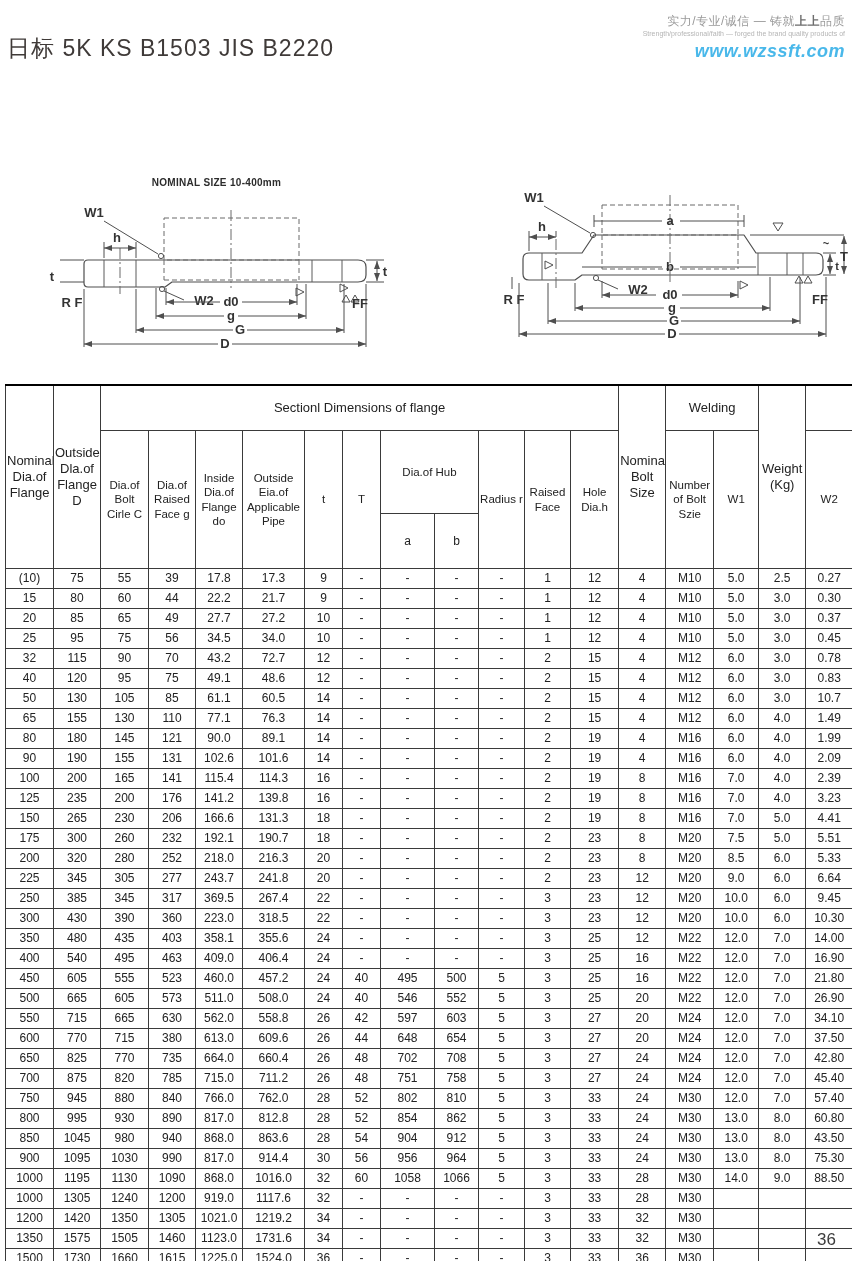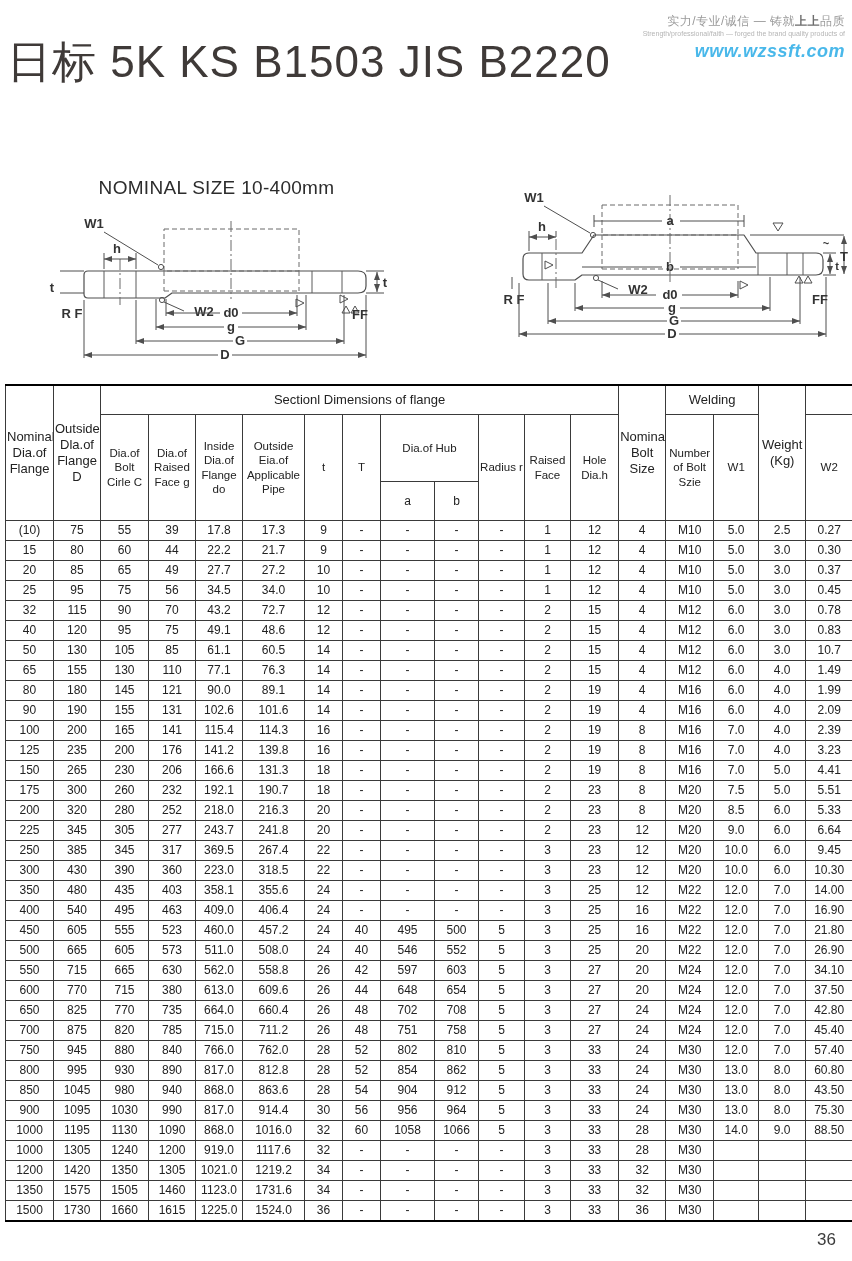--- a/index.html
+++ b/index.html
@@ -7,46 +7,46 @@
     width:852px;height:1261px;position:relative;background:#ffffff;
     font-family:"Liberation Sans","DejaVu Sans",sans-serif;color:#2b2b2b;overflow:hidden;
   }
   
   .brand{position:absolute;top:15px;right:7px;text-align:right;line-height:1.15;}
   .brand .cn{font-size:12px;color:#9a9a9a;letter-spacing:.5px;}
   .brand .cn b{color:#6e6e6e;font-weight:bold;}
   .brand .en{font-size:7px;color:#b5b5b5;margin-top:1px;}
   .brand .url{font-size:18px;color:#49b8ea;font-style:italic;font-weight:bold;margin-top:3px;letter-spacing:.5px;}
   
-  .page-title{position:absolute;left:7px;top:33px;font-size:44px;color:#3f3a38;letter-spacing:1px;}
+  .page-title{position:absolute;left:7px;top:33px;font-size:23px;color:#3f3a38;letter-spacing:1px;}
   
   .fig{position:absolute;top:177px;}
   .fig.left{left:44px;width:345px;}
   .fig.right{left:490px;width:360px;}
-  .fig .cap{text-align:center;font-size:19px;font-weight:normal;color:#2c2c2c;letter-spacing:.3px;margin-bottom:4px;}
+  .fig .cap{text-align:center;font-size:10px;font-weight:bold;color:#2c2c2c;letter-spacing:.3px;margin-bottom:4px;}
   .fig svg{display:block;}
   .dwg{stroke:#4f4f4f;stroke-width:1.2;fill:none;stroke-linejoin:round;stroke-linecap:round;}
   .thin{stroke:#5a5a5a;stroke-width:1;fill:none;}
   .dsh{stroke:#6a6a6a;stroke-width:1;fill:none;stroke-dasharray:5 3;}
   .cl{stroke:#6a6a6a;stroke-width:1;fill:none;stroke-dasharray:11 3 2 3;}
   .dim{stroke:#4f4f4f;stroke-width:1;fill:none;}
   .tri{fill:none;stroke:#4f4f4f;stroke-width:1;}
   .lbl{font-family:"Liberation Sans",sans-serif;font-size:13px;font-weight:bold;fill:#333;}
   .lbl.small{font-size:11px;}
   
   .tbl-wrap{position:absolute;left:5px;top:384px;}
   table.dim-table{
     border-collapse:collapse;table-layout:fixed;width:842px;
     border:1px solid #000;border-top:2.5px solid #000;border-bottom:2px solid #000;
   }
   .dim-table th,.dim-table td{
     border:1px solid #3a3a3a;text-align:center;vertical-align:middle;
     padding:0;overflow:hidden;
   }
-  .dim-table th{font-weight:normal;font-size:11.5px;color:#222;line-height:1.25;padding:1px 1px;}
+  .dim-table th{font-weight:normal;font-size:11.5px;color:#222;line-height:1.25;padding:9px 1px;}
   .dim-table td{font-size:12px;color:#222;height:19px;line-height:19px;white-space:nowrap;}
   tr.hrow-a th{height:26px;font-size:13px;}
   tr.hrow-b th{height:64px;}
   tr.hrow-c th{height:36px;font-size:12px;}
   
   .page-num{position:absolute;top:1230px;right:16px;font-size:17px;color:#3c3c3c;}
 </style>
 </head>
 <body>
 

